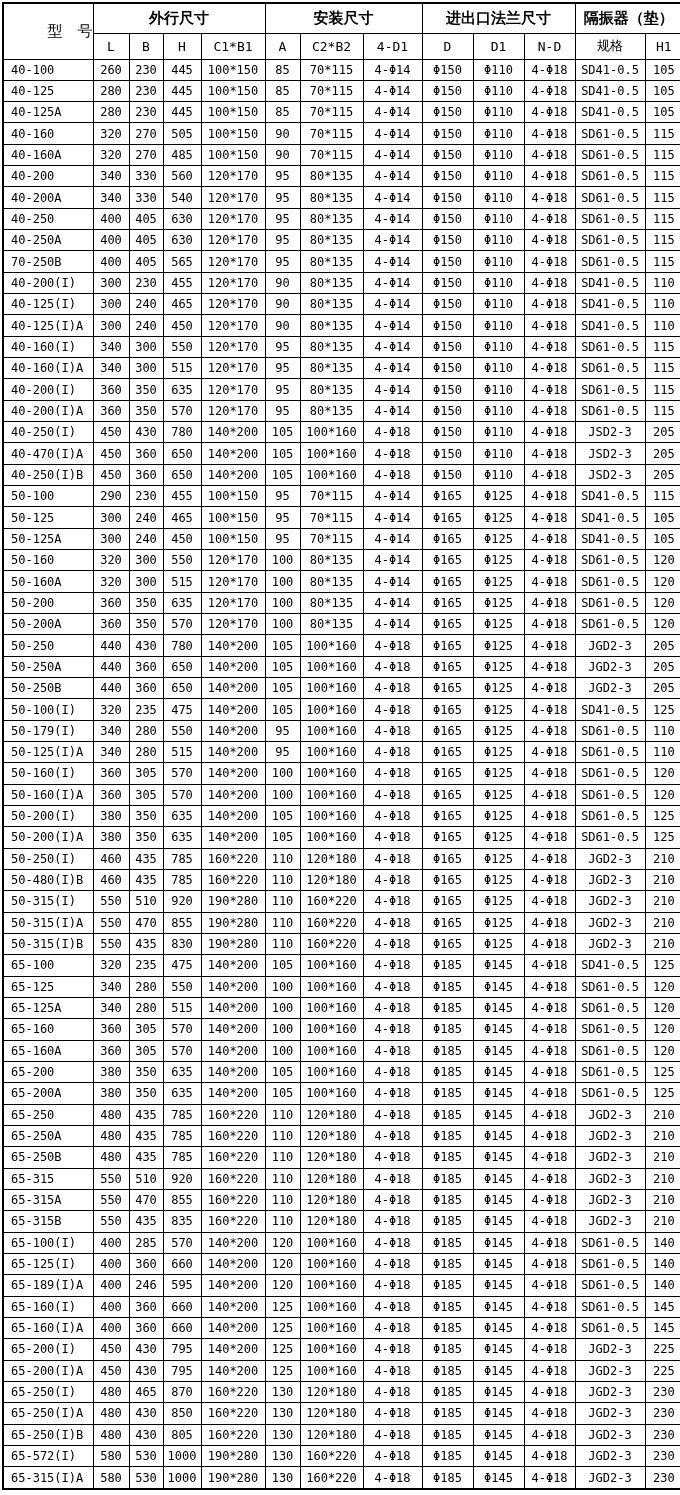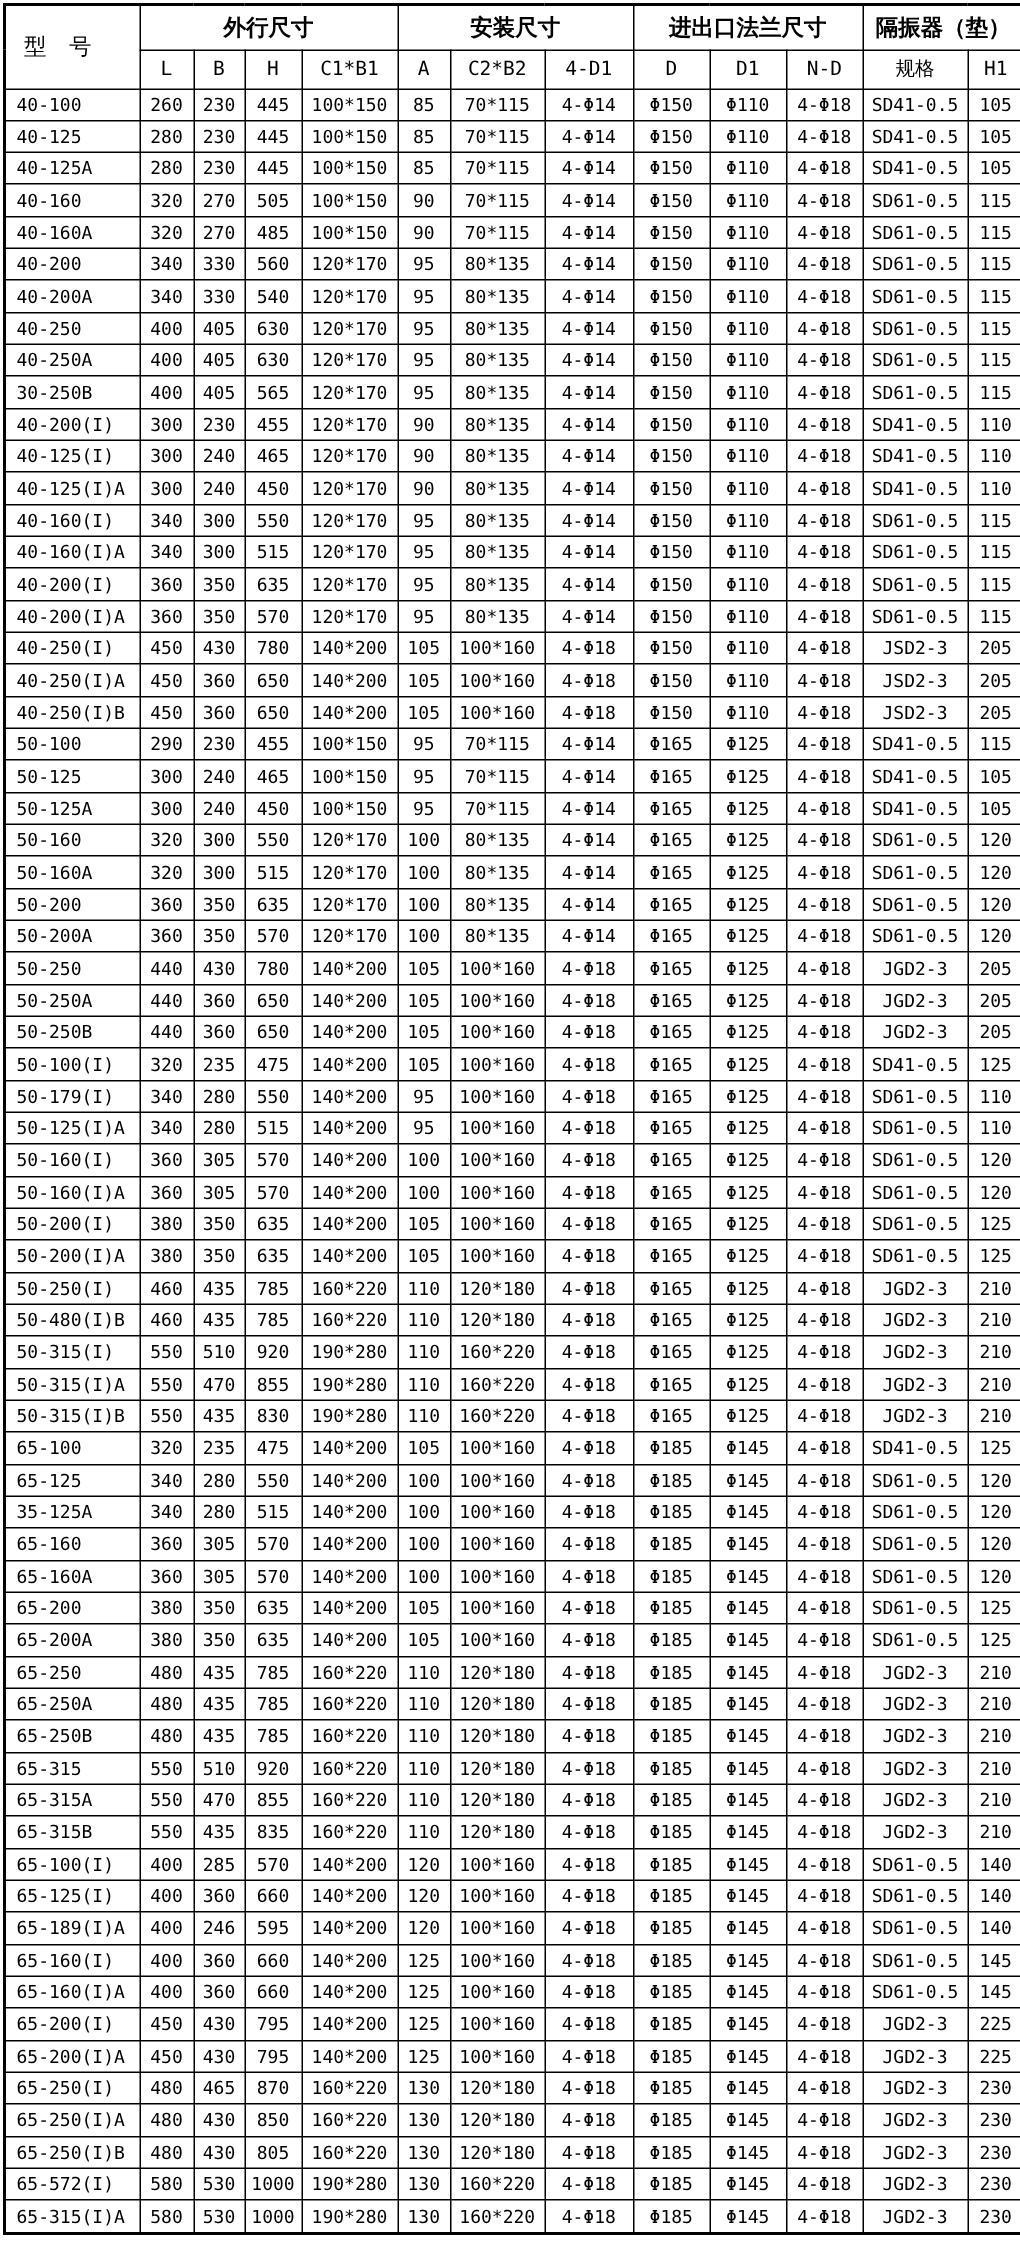--- a/index.html
+++ b/index.html
@@ -22,21 +22,21 @@
     border: 1px solid #000;
     padding: 0;
     text-align: center;
     vertical-align: middle;
     overflow: hidden;
     white-space: nowrap;
   }
   thead tr.group-row { height: 30px; }
   thead tr.sub-row { height: 26px; }
   th.group { font-size: 15px; font-weight: bold; }
-  th.model-head { font-size: 15px; font-weight: normal; text-align: left; padding-left: 12px; }
+  th.model-head { font-size: 15px; font-weight: normal; text-align: right; padding-left: 12px; }
   th.sub { font-size: 13px; font-weight: normal; }
   td { font-size: 12px; }
   td.model { text-align: left; padding-left: 7px; }
   .squiggle { border-bottom: 1px dotted #9b30d0; padding-bottom: 18px; margin-top: 44px; }
 </style>
 </head>
 <body>
 
 <div class="page">
   <table class="spec">
@@ -208,21 +208,21 @@
           <td>95</td>
           <td>80*135</td>
           <td>4-Φ14</td>
           <td>Φ150</td>
           <td>Φ110</td>
           <td>4-Φ18</td>
           <td>SD61-0.5</td>
           <td>115</td>
         </tr>
         <tr>
-          <td class="model"><span>30-250B</span></td>
+          <td class="model"><span>70-250B</span></td>
           <td>400</td>
           <td>405</td>
           <td>565</td>
           <td>120*170</td>
           <td>95</td>
           <td>80*135</td>
           <td>4-Φ14</td>
           <td>Φ150</td>
           <td>Φ110</td>
           <td>4-Φ18</td>
@@ -343,21 +343,21 @@
           <td>105</td>
           <td>100*160</td>
           <td>4-Φ18</td>
           <td>Φ150</td>
           <td>Φ110</td>
           <td>4-Φ18</td>
           <td>JSD2-3</td>
           <td>205</td>
         </tr>
         <tr>
-          <td class="model"><span>40-250(I)A</span></td>
+          <td class="model"><span>40-470(I)A</span></td>
           <td>450</td>
           <td>360</td>
           <td>650</td>
           <td>140*200</td>
           <td>105</td>
           <td>100*160</td>
           <td>4-Φ18</td>
           <td>Φ150</td>
           <td>Φ110</td>
           <td>4-Φ18</td>
@@ -733,21 +733,21 @@
           <td>100</td>
           <td>100*160</td>
           <td>4-Φ18</td>
           <td>Φ185</td>
           <td>Φ145</td>
           <td>4-Φ18</td>
           <td>SD61-0.5</td>
           <td>120</td>
         </tr>
         <tr>
-          <td class="model"><span class="squiggle">35-125A</span></td>
+          <td class="model"><span class="squiggle">65-125A</span></td>
           <td>340</td>
           <td>280</td>
           <td>515</td>
           <td>140*200</td>
           <td>100</td>
           <td>100*160</td>
           <td>4-Φ18</td>
           <td>Φ185</td>
           <td>Φ145</td>
           <td>4-Φ18</td>

